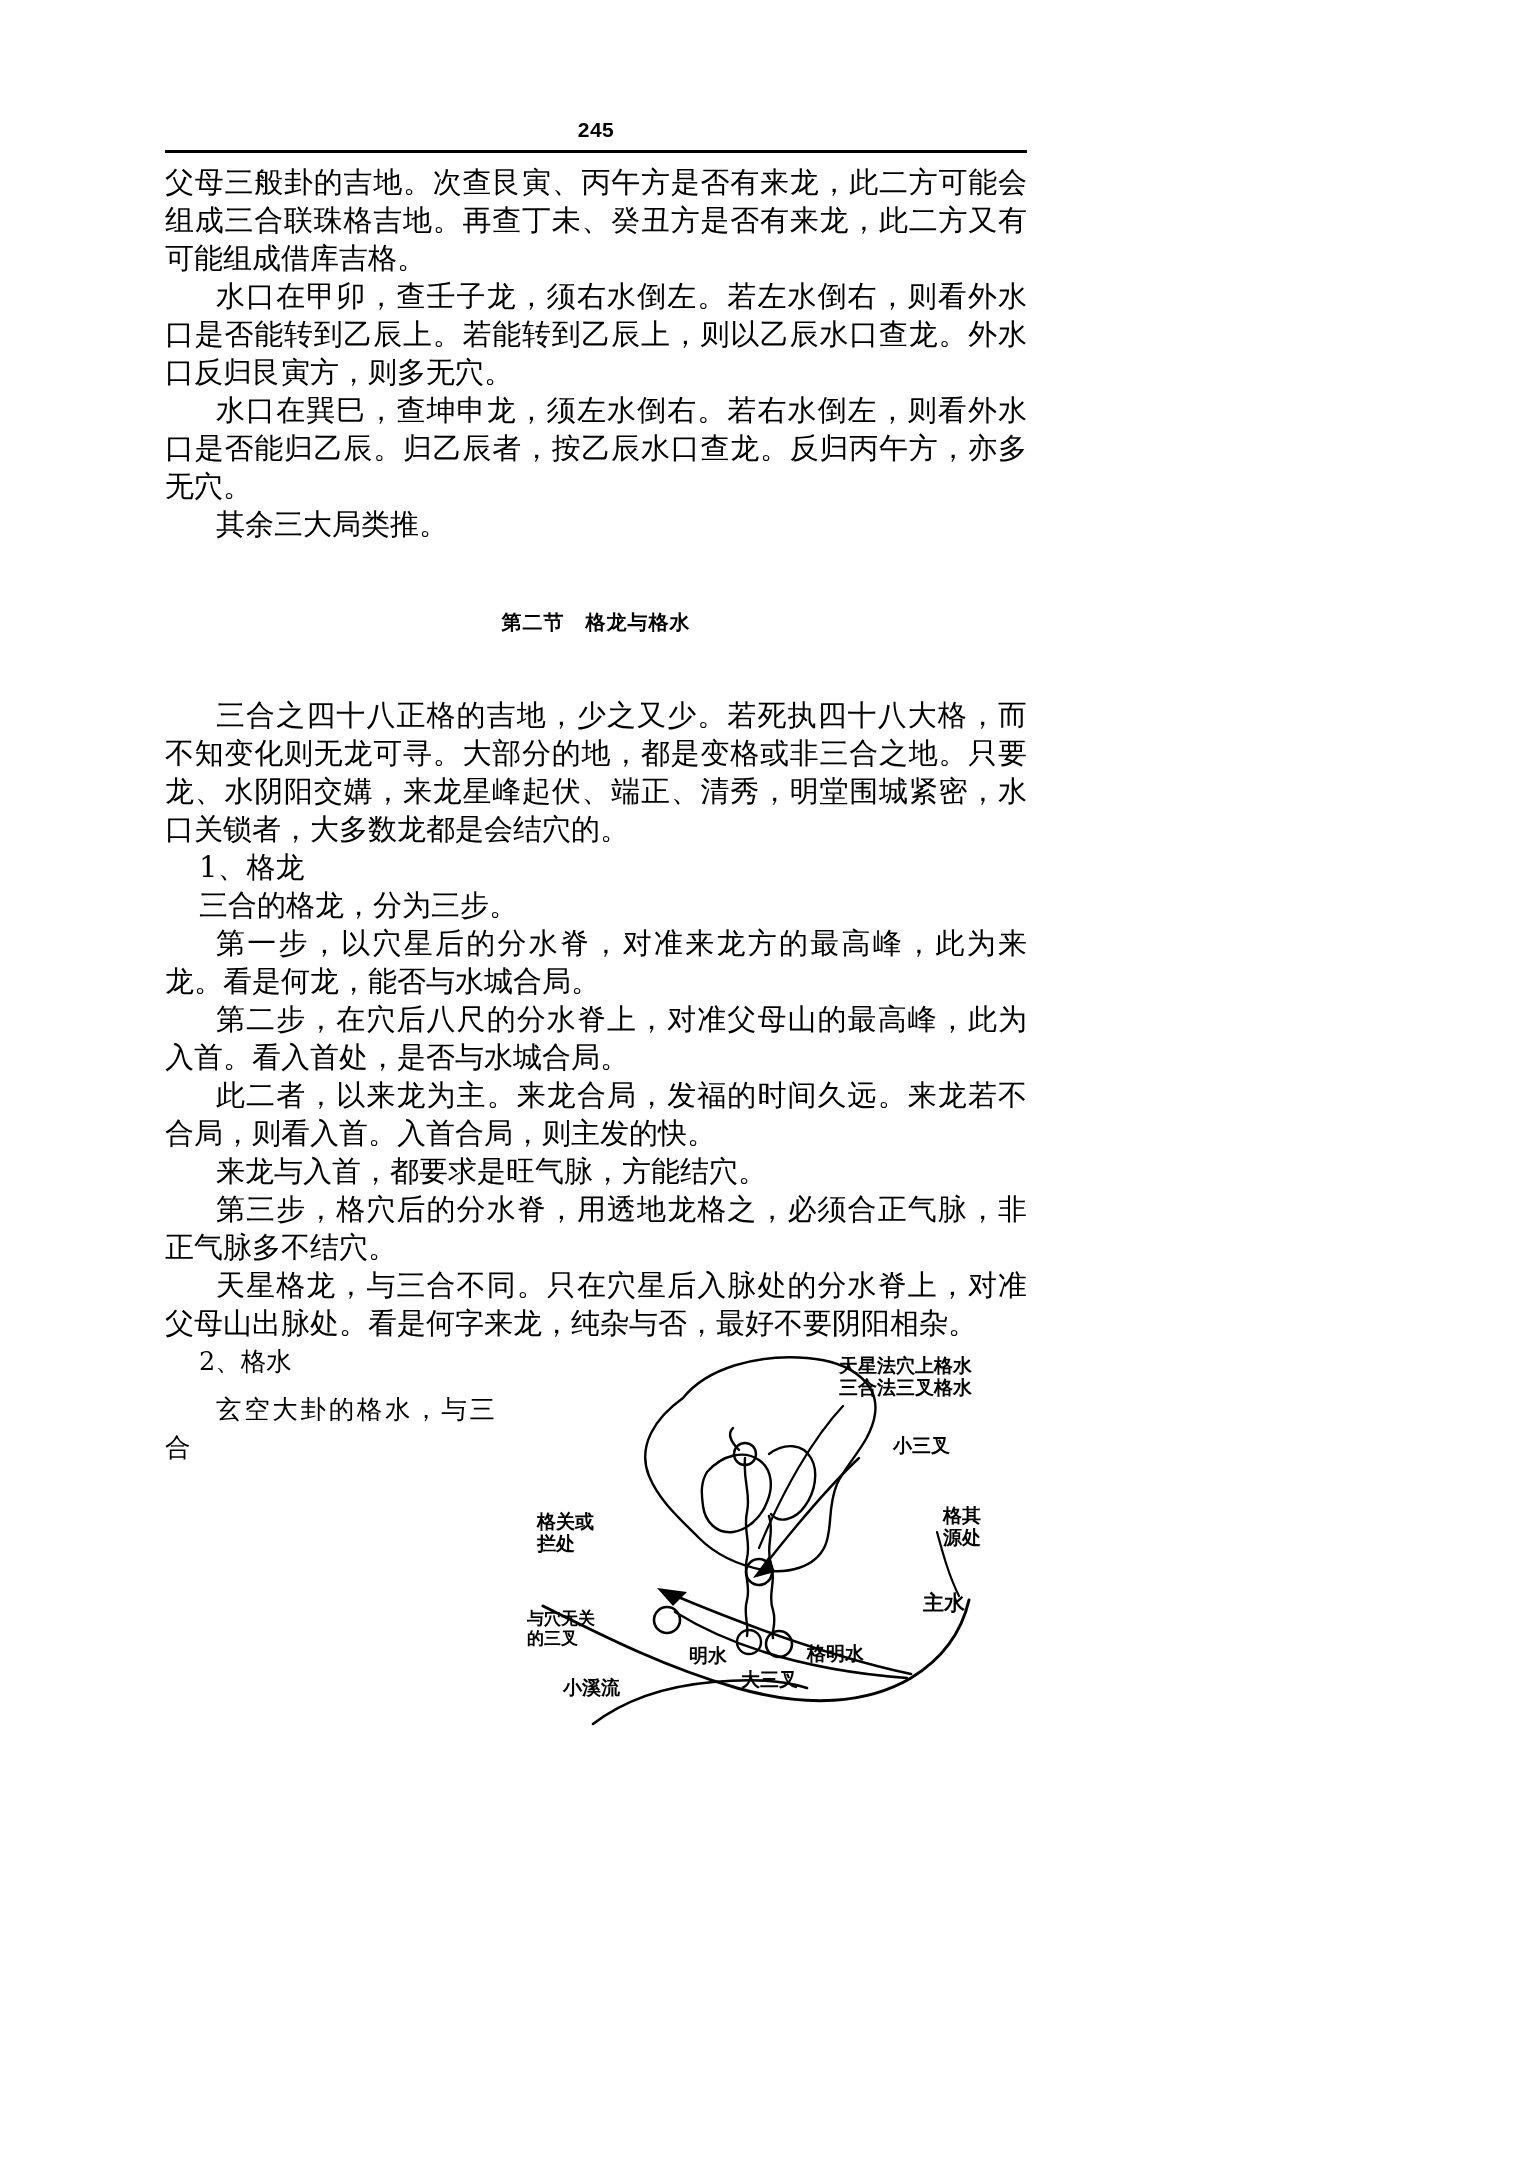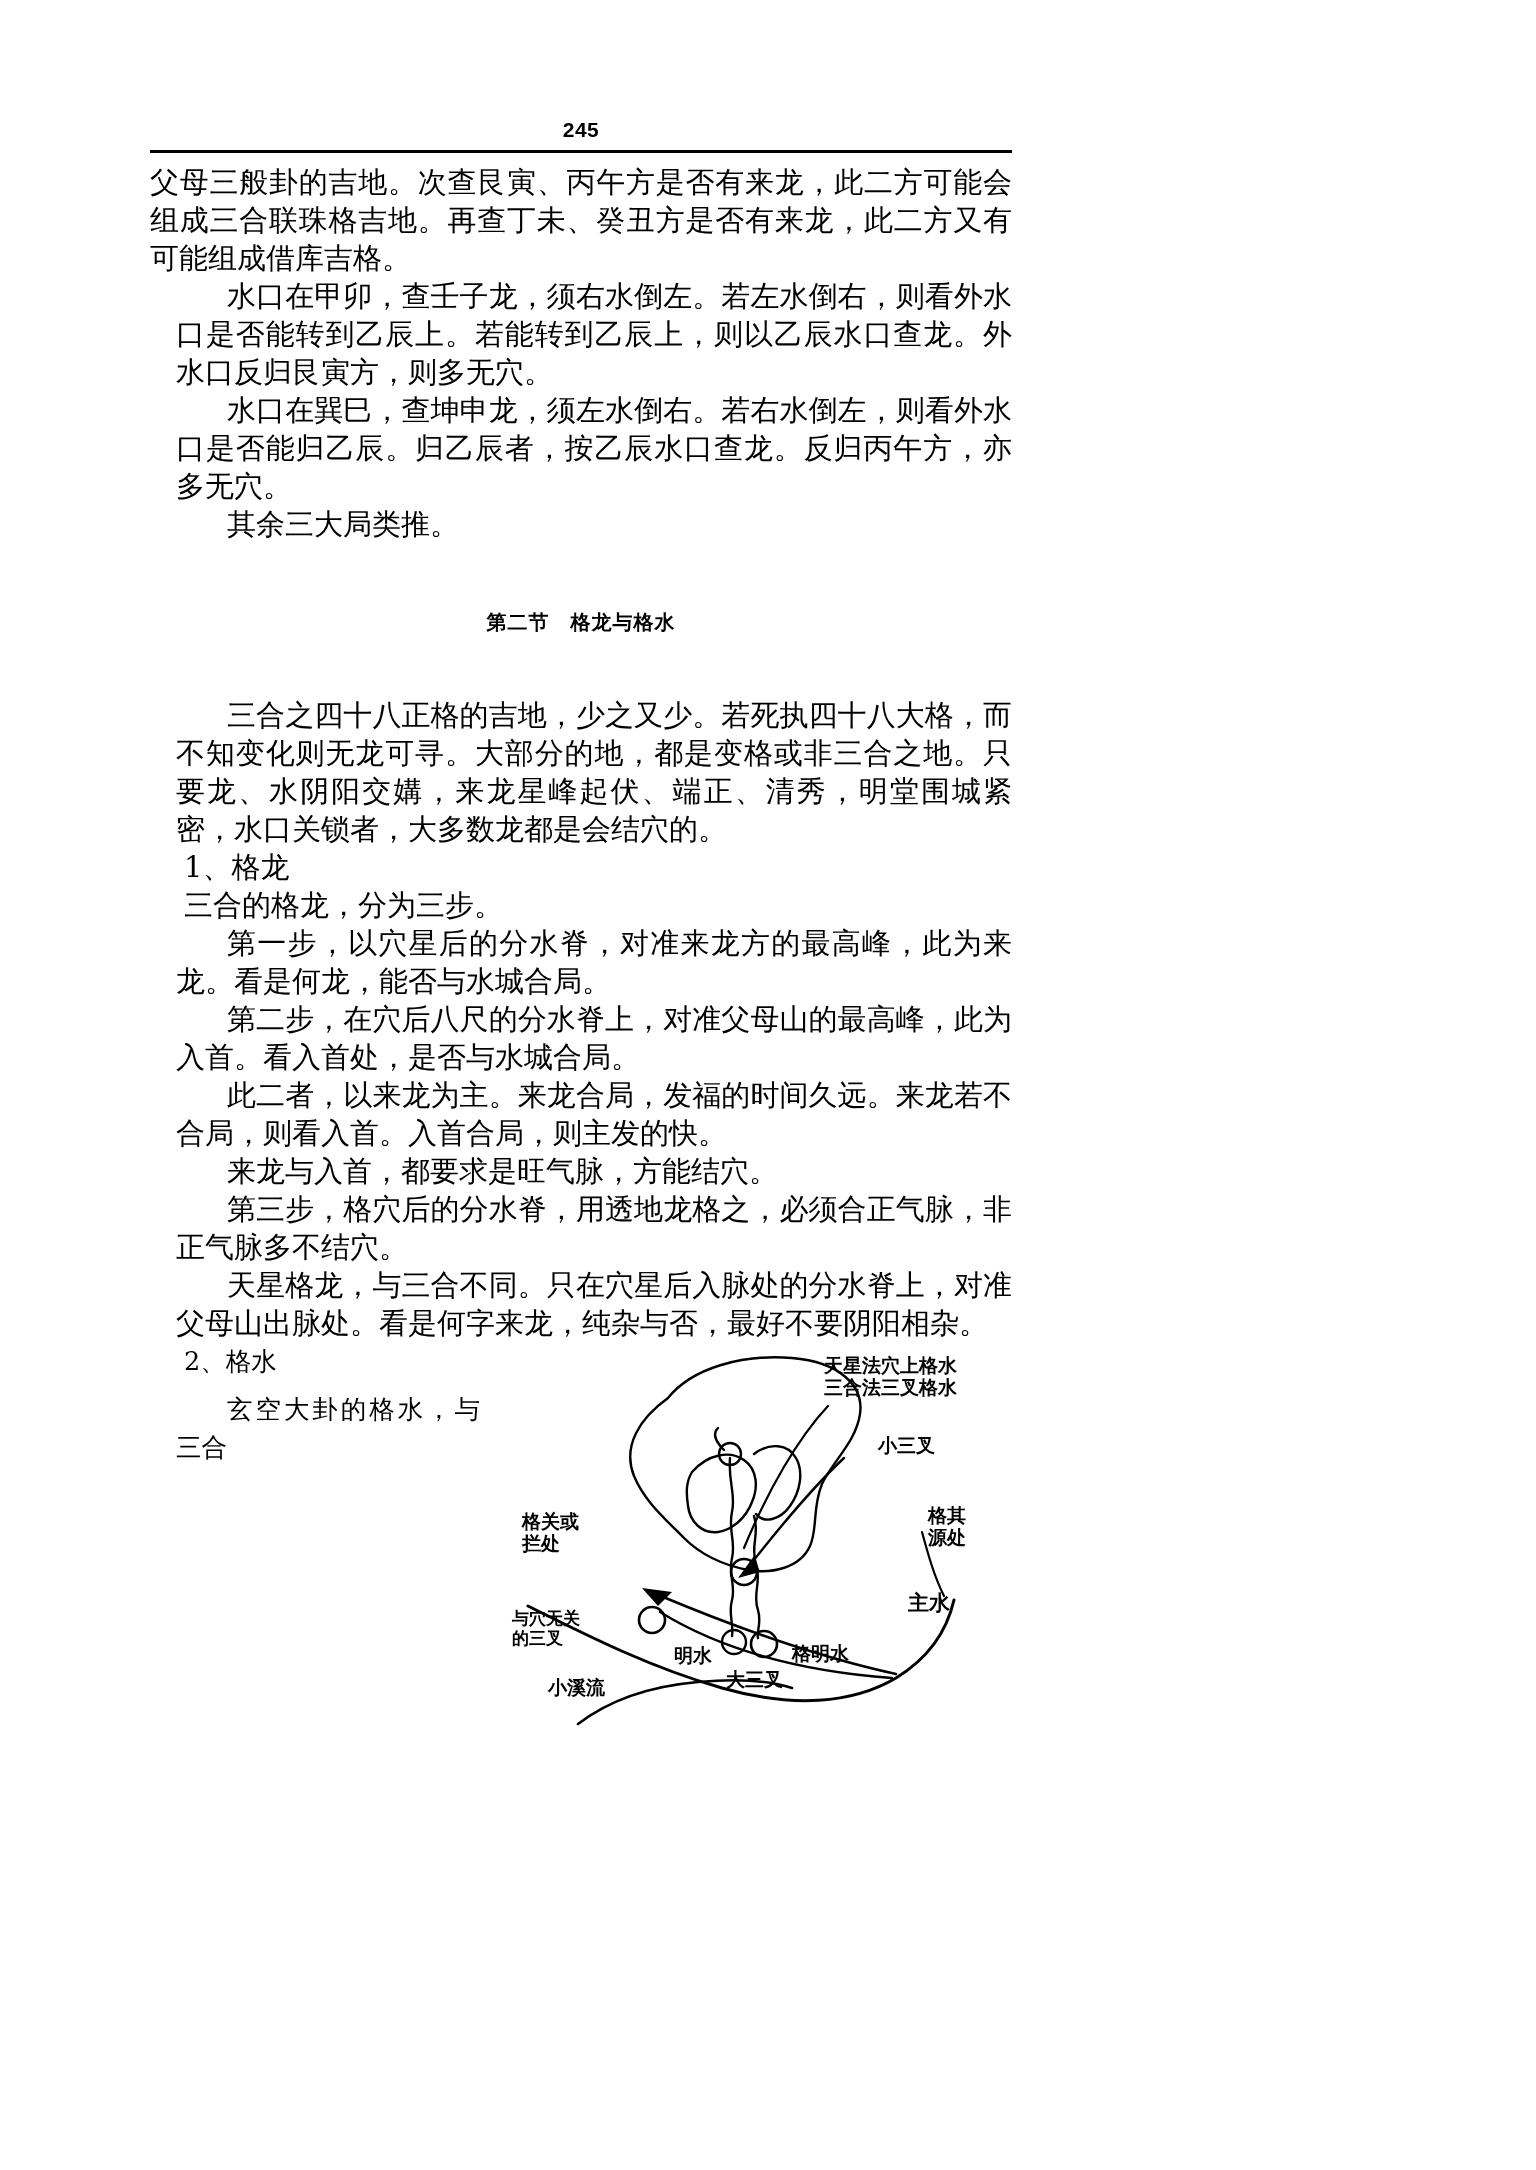--- a/index.html
+++ b/index.html
@@ -6,21 +6,21 @@
   body {
     width:1536px; height:2170px;
     background:#ffffff;
     font-family:"Liberation Serif","DejaVu Serif",serif;
     color:#000;
     position:relative;
     overflow:hidden;
   }
   .page {
     position:absolute;
-    left:0; top:0;
+    left:15px; top:0;
     width:1460px; height:2170px;
   }
   
   .folio {
     position:absolute;
     left:150px; top:118px;
     width:862px;
     text-align:center;
     font-family:"Liberation Sans","DejaVu Sans",sans-serif;
     font-weight:bold;
@@ -42,21 +42,21 @@
   p.t {
     margin:0;
     font-size:29px;
     line-height:38px;
     text-align:justify;
     text-justify:inter-character;
     letter-spacing:0px;
     font-family:"DejaVu Serif","Liberation Serif",serif;
     font-weight:400;
   }
-  p.ind { text-indent:51px;margin-left:26px; }
+  p.ind { text-indent:51px; }
   p.ind2 { text-indent:34px; }
   .sec-head {
     margin:0;
     text-align:center;
     font-family:"DejaVu Sans","Liberation Sans",sans-serif;
     font-weight:bold;
     font-size:20px;
     letter-spacing:1px;
   }
   .gap-top { height:66px; }

